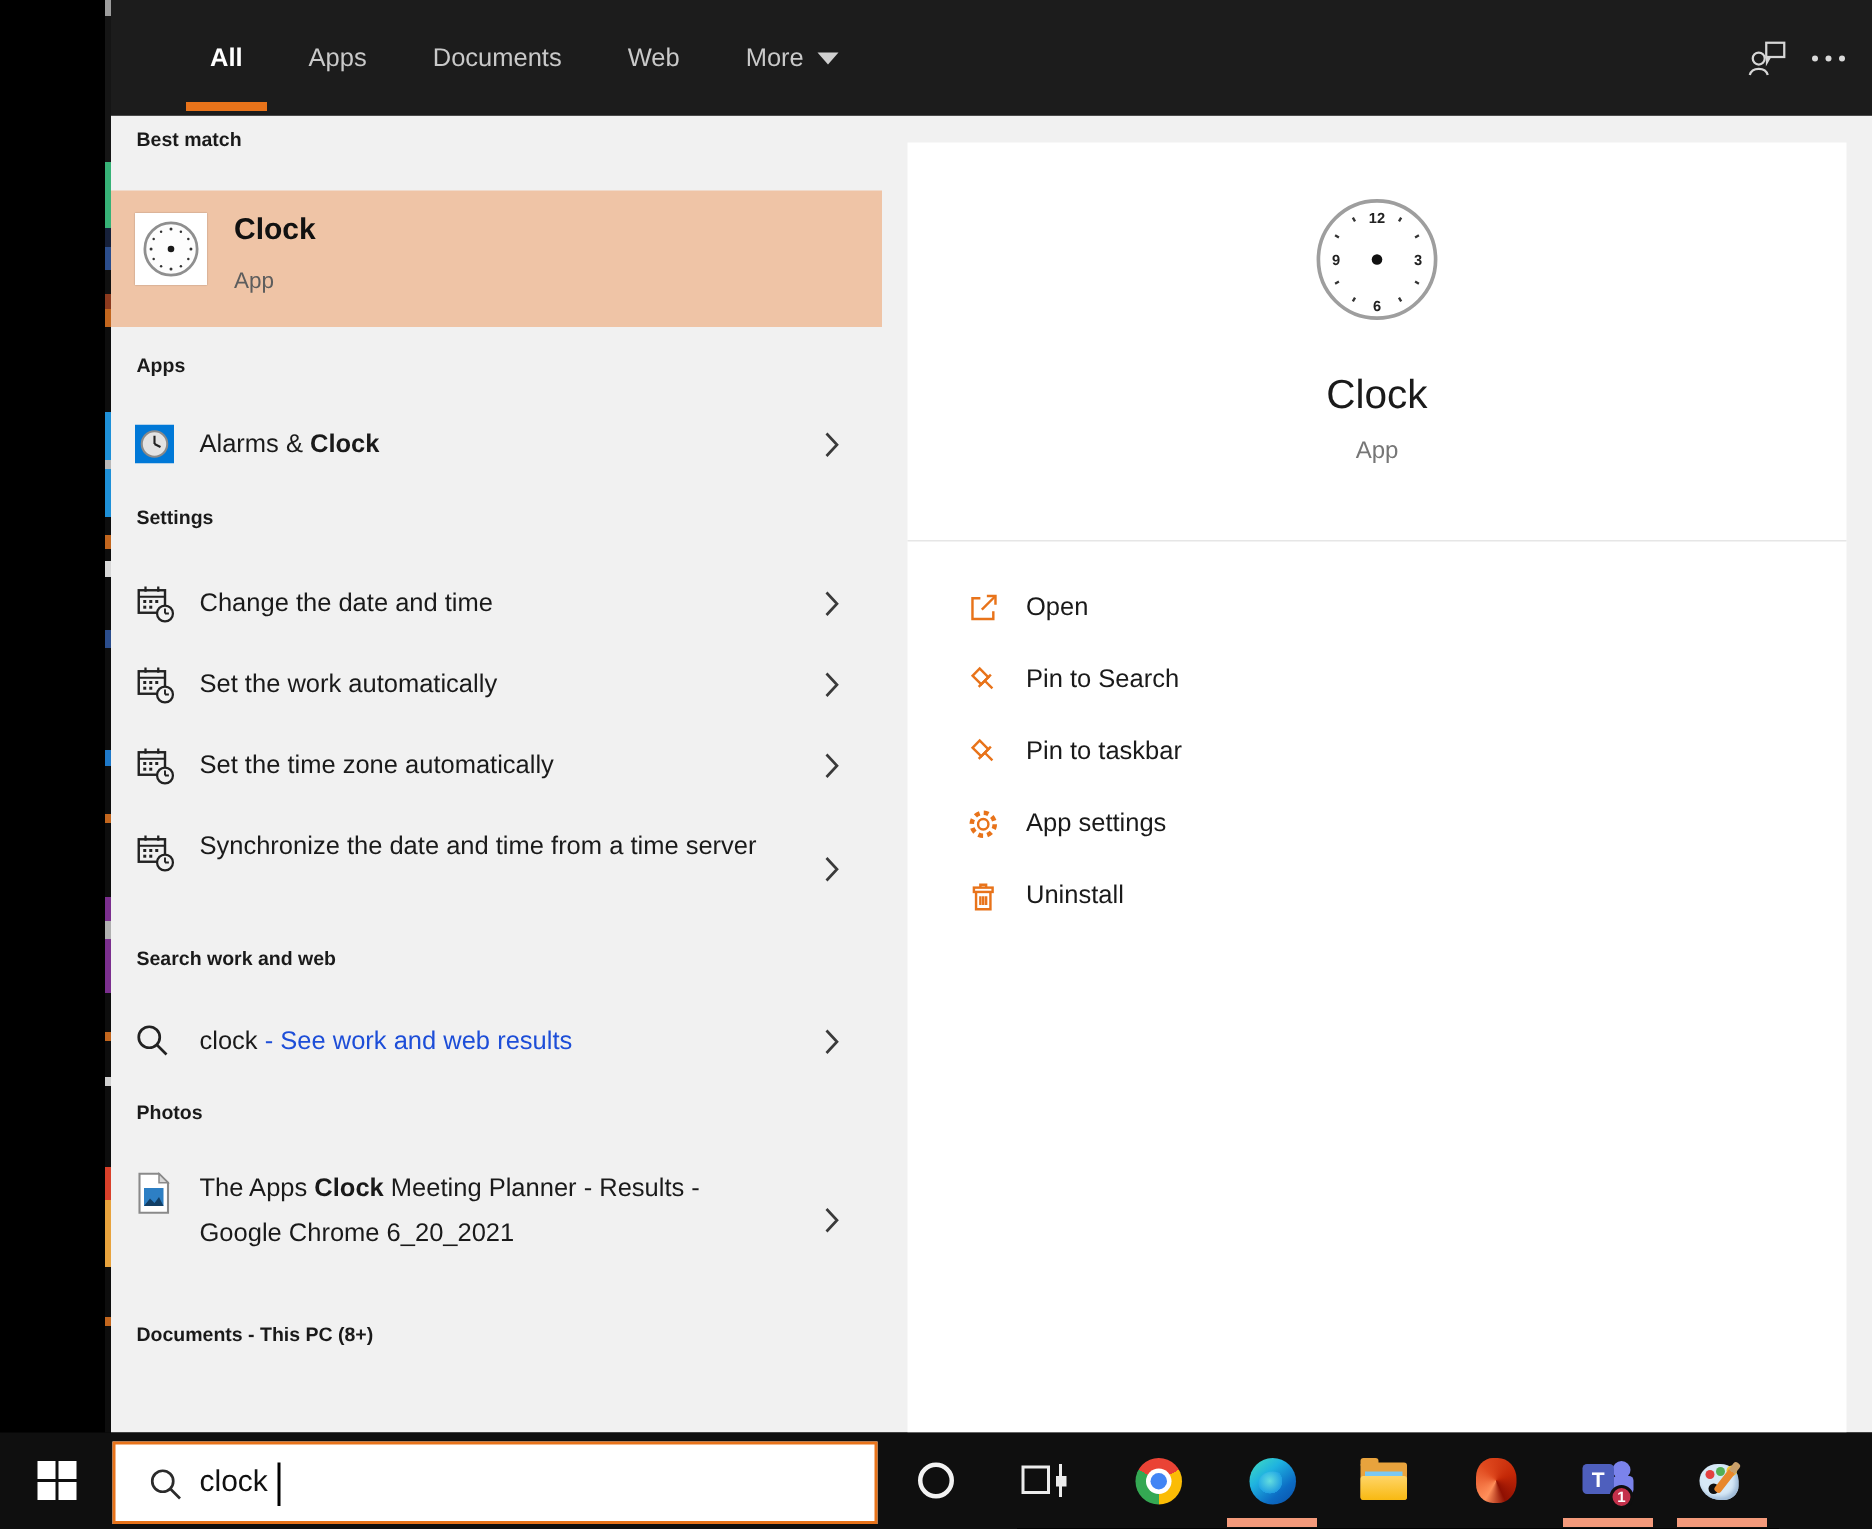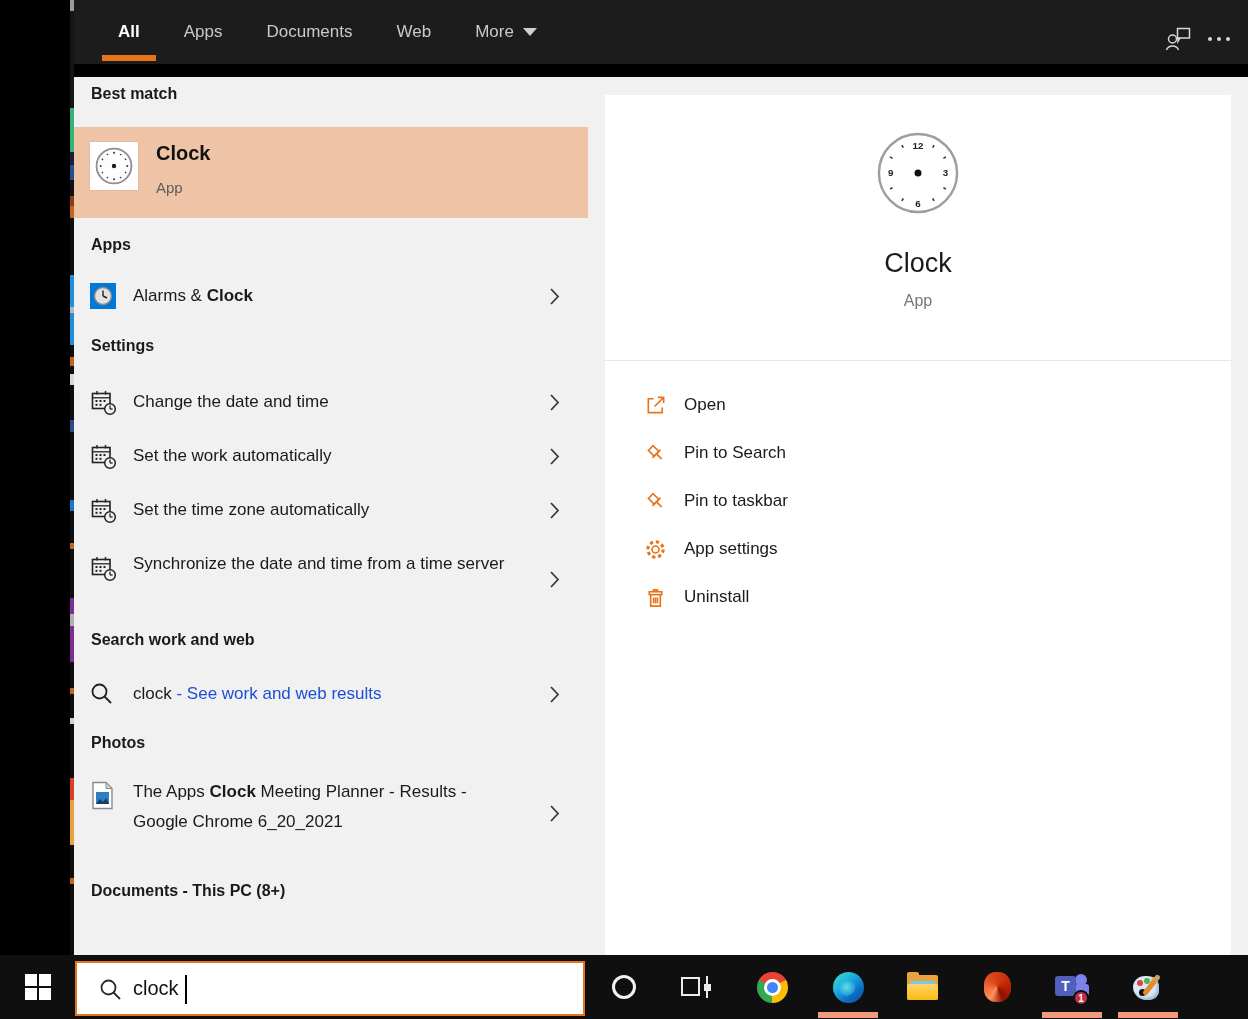--- a/index.html
+++ b/index.html
@@ -15,39 +15,39 @@
       #0d0d0d 218px 275px,#1e90d8 275px 307px,#b8b8b8 307px 313px,#1e90d8 313px 345px,
       #0d0d0d 345px 357px,#c2661e 357px 366px,#0d0d0d 366px 374px,#d8d8d8 374px 385px,
       #0d0d0d 385px 420px,#2b4d8c 420px 432px,#0d0d0d 432px 500px,#1e78c8 500px 511px,
       #0d0d0d 511px 543px,#c2661e 543px 549px,#0d0d0d 549px 598px,#7b2f8e 598px 614px,
       #b0b0b0 614px 626px,#7b2f8e 626px 662px,#0d0d0d 662px 688px,#c2661e 688px 694px,
       #0d0d0d 694px 718px,#d0d0d0 718px 724px,#0d0d0d 724px 778px,#d9402a 778px 800px,
       #e8a33d 800px 845px,#0d0d0d 845px 878px,#c2661e 878px 884px,#0d0d0d 884px 955px);
     z-index:6; }
 
   
-  .nav { position:absolute; left:70px; top:0; width:1178px; height:64px; background:#1c1c1c; z-index:4;
-         display:flex; align-items:stretch; padding-left:38px; }
+  .nav { position:absolute; left:70px; top:0; width:1178px; height:77px; background:#1c1c1c; z-index:4;
+         display:flex; align-items:stretch; padding-left:60px; }
   .tab { position:relative; display:flex; align-items:center; padding:0 10px; margin-right:24px;
          font-size:17px; color:#c9c9c9; cursor:pointer; }
   .tab.active { color:#fff; font-weight:bold; }
   .tab.active::after { content:""; position:absolute; left:-6px; right:-6px; bottom:3px; height:6px; background:#e8731a; }
   .tri-down { display:inline-block; width:0; height:0; margin-left:9px;
          border-left:7px solid transparent; border-right:7px solid transparent; border-top:8px solid #d0d0d0; }
   .nav-right { position:absolute; right:0; top:0; height:77px; display:flex; align-items:center; }
   .nav-ico { width:60px; display:flex; justify-content:center; align-items:center; cursor:pointer; }
   .dots { display:flex; gap:5px; margin-right:18px; }
   .dots i { width:4px; height:4px; border-radius:50%; background:#d9d9d9; }
 
   
   .left-panel { position:absolute; left:74px; top:77px; width:514px; height:878px; background:#f1f1f1; z-index:3; }
   .right-area { position:absolute; left:588px; top:77px; width:660px; height:878px; background:#f1f1f1; z-index:2; }
   .card { position:absolute; left:17px; top:18px; width:626px; height:860px; background:#fff; }
 
-  .sec-h { position:absolute; left:17px; font-size:16px; font-weight:bold; color:#1a1a1a; }
+  .sec-h { position:absolute; left:17px; font-size:13px; font-weight:bold; color:#1a1a1a; }
 
   .bm-row { position:absolute; left:0; top:50px; width:514px; height:91px; background:#efc4a6; cursor:pointer; }
   .bm-tile { position:absolute; left:16px; top:15px; width:48px; height:48px; background:#fff; box-shadow:0 0 1px rgba(0,0,0,.3); display:flex; align-items:center; justify-content:center; }
   .bm-title { position:absolute; left:82px; top:15px; font-size:20px; font-weight:600; color:#111; }
   .bm-sub { position:absolute; left:82px; top:52px; font-size:15px; color:#5d5d5d; }
 
   .row { position:absolute; left:0; width:514px; cursor:pointer; }
   .row .ric { position:absolute; left:16px; }
   .row .rtx { position:absolute; left:59px; font-size:17px; color:#1a1a1a; }
   .chev { position:absolute; right:28px; }

